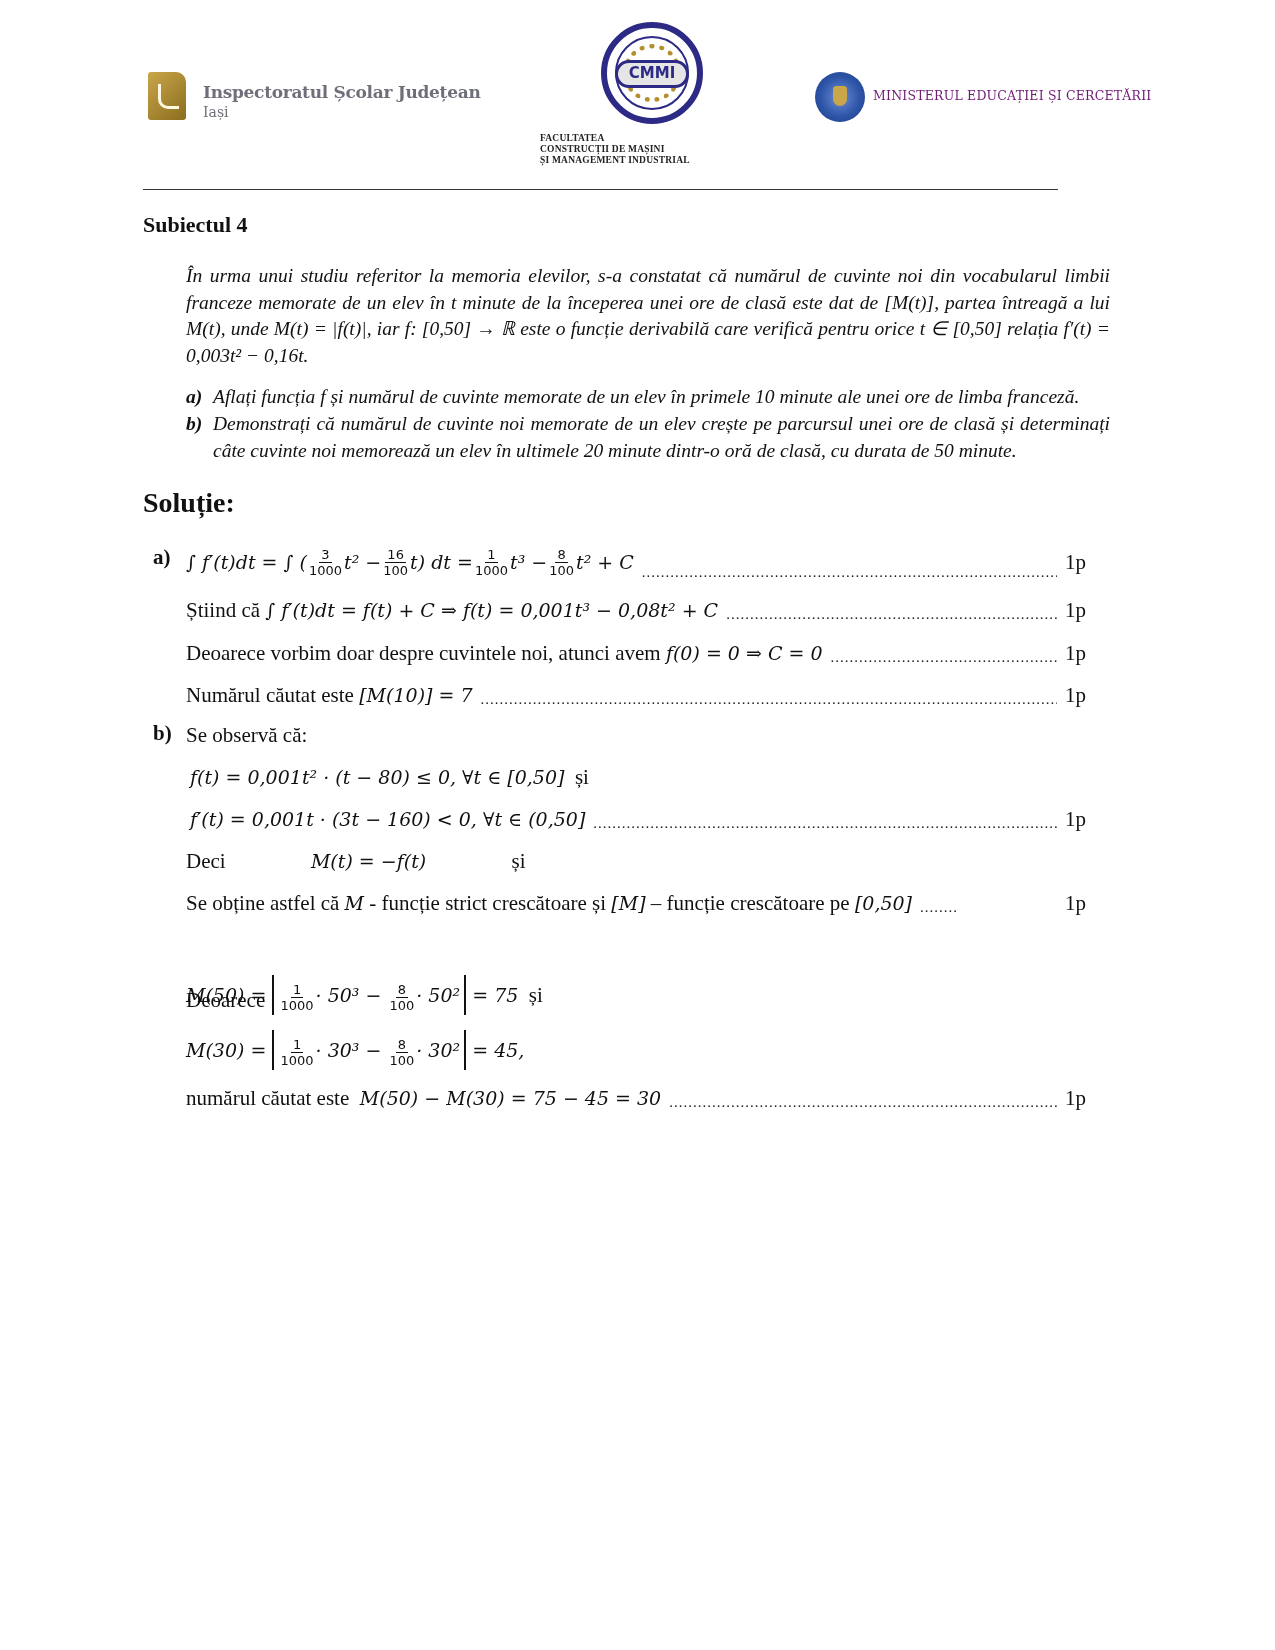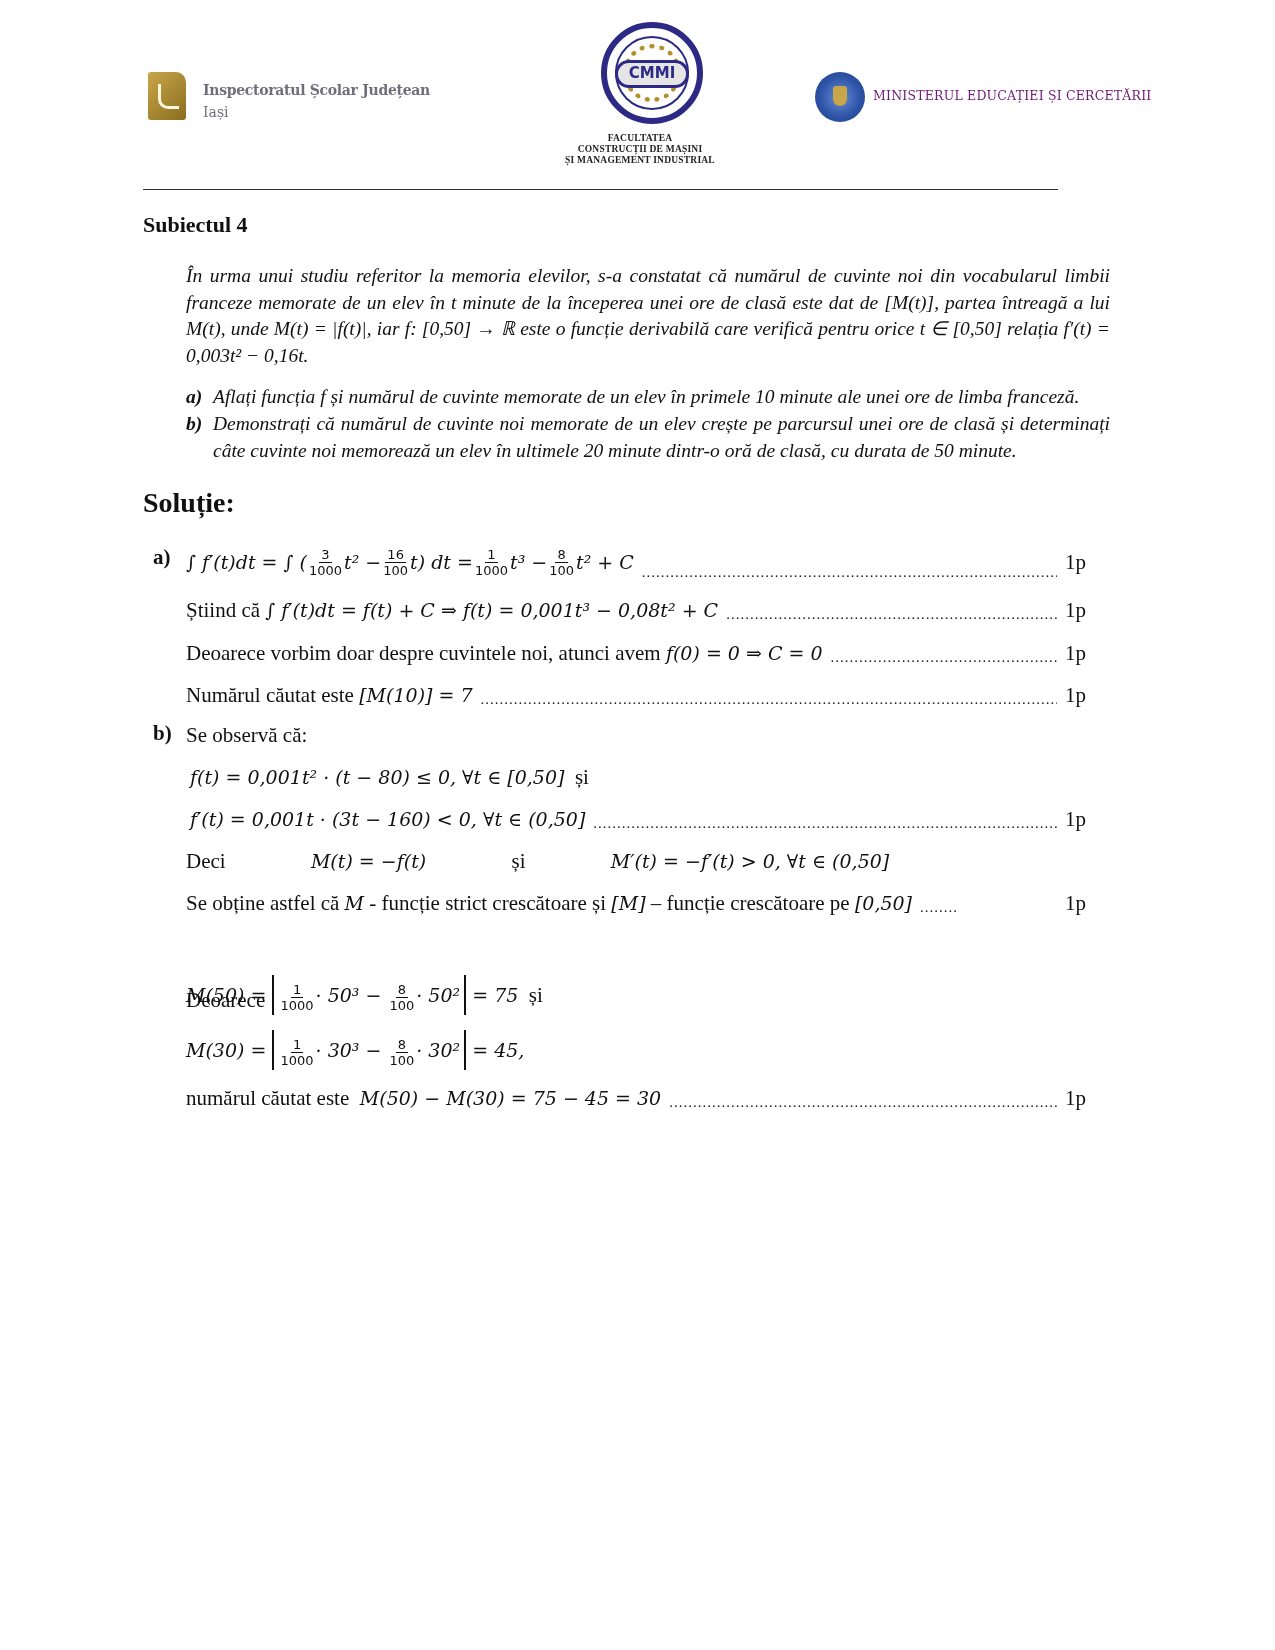--- a/index.html
+++ b/index.html
@@ -2,27 +2,27 @@
 <html><head>
 <meta charset="utf-8">
 <style>
   html, body { margin: 0; padding: 0; background: #ffffff; }
   body { width: 1275px; height: 1650px; position: relative; overflow: hidden; color: #111; font-family: "Liberation Serif", serif; }
   .abs { position: absolute; }
   
   .logo-isj { left: 148px; top: 72px; width: 310px; height: 52px; }
   .isj-mark { position: absolute; left: 0; top: 0; width: 38px; height: 48px; background: linear-gradient(135deg,#c9a64a,#8a6d1e); border-radius: 3px 10px 3px 3px; }
   .isj-mark:after { content:""; position:absolute; left:10px; top:12px; width:18px; height:22px; border-left:3px solid #fff8e0; border-bottom:3px solid #fff8e0; border-radius: 0 0 0 10px; }
-  .isj-t1 { position:absolute; left: 55px; top: 10px; font-size: 14px; font-weight: bold; color: #6f6f7a; white-space: nowrap; font-family: "DejaVu Serif", serif; letter-spacing: -0.3px; }
+  .isj-t1 { position:absolute; left: 55px; top: 10px; font-size: 17px; font-weight: bold; color: #6f6f7a; white-space: nowrap; font-family: "DejaVu Serif", serif; letter-spacing: -0.3px; }
   .isj-t2 { position:absolute; left: 55px; top: 32px; font-size: 14px; color: #6f6f7a; font-family: "DejaVu Serif", serif; }
   .logo-cmmi { left: 601px; top: 22px; width: 102px; height: 102px; border-radius: 50%; border: 6px solid #2d2a86; box-sizing: border-box; background: #fff; }
   .cmmi-inner { position:absolute; left: 8px; top: 8px; right: 8px; bottom: 8px; border-radius:50%; border: 2px solid #2d2a86; }
   .cmmi-gear { position:absolute; left: 16px; top: 16px; right:16px; bottom:16px; border-radius:50%; border: 5px dotted #b38f2d; }
   .cmmi-text { position:absolute; left: 8px; right: 8px; top: 32px; height: 22px; background:#e5e5e5; border:3px solid #2d2a86; border-radius: 14px; text-align:center; font-family:"DejaVu Sans", sans-serif; font-weight:bold; font-size:15px; color:#2d2a86; line-height:20px; }
-  .fac { left: 540px; top: 133px; width: 200px; text-align:center; font-size: 9.5px; font-weight: bold; line-height: 11px; color: #222; letter-spacing: 0.2px; }
+  .fac { left: 540px; top: 133px; width: 200px; font-size: 9.5px; font-weight: bold; line-height: 11px; color: #222; letter-spacing: 0.2px; }
   .logo-min { left: 815px; top: 72px; width: 320px; height: 52px; }
   .min-seal { position:absolute; left:0; top:0; width: 50px; height:50px; border-radius:50%; background: radial-gradient(circle,#6b8fd6 0%,#2e55a8 55%,#1c3a85 100%); }
   .min-seal:after { content:""; position:absolute; left:18px; top:14px; width:14px; height:20px; background:#c9a64a; border-radius: 3px 3px 7px 7px; }
   .min-t { position:absolute; left: 58px; top: 16px; font-size: 12.5px; color:#701a75; white-space:nowrap; font-family:"DejaVu Serif", serif; letter-spacing:0.2px; }
   .hr { left: 143px; top: 189px; width: 915px; height: 0; border-top: 1px solid #333; }
 
   .h-subj { left: 143px; top: 212px; font-size: 22px; font-weight: bold; }
   .prob { left: 186px; top: 263px; width: 924px; font-size: 19.5px; font-style: italic; line-height: 26.5px; text-align: justify; font-family: "Liberation Serif", serif; }
   .req { left: 186px; width: 924px; font-size: 19.5px; font-style: italic; line-height: 26.5px; }
   .req .lbl { font-weight: bold; display:inline-block; width: 27px; }
@@ -138,21 +138,20 @@
 <div class="line" style="top:803px; left:190px; width:896px;">
   <span class="mt">f′(t) = 0,001t · (3t − 160) &lt; 0, ∀t ∈ (0,50]</span>
   <span class="dots">....................................................................................................................................................</span>
   <span class="pts">1p</span>
 </div>
 
 <div class="line" style="top:845px;gap:40px;">
   <span>Deci </span>&nbsp;
   <span class="mt">M(t) = −f(t)</span>&nbsp;
   <span> și </span>&nbsp;
-  <span class="mt">M′(t) = −f′(t) &gt; 0, ∀t ∈ (0,50]</span>
 </div>
 
 <div class="line" style="top:887px;justify-content:flex-end;">
   <span>Se obține astfel că </span>&nbsp;
   <span class="mt">M</span>
   <span style="white-space:pre"> - funcție strict crescătoare și </span>
   <span class="mt">[M]</span>
   <span style="white-space:pre"> – funcție crescătoare pe </span>
   <span class="mt">[0,50]</span>
   <span class="dots">........</span>

